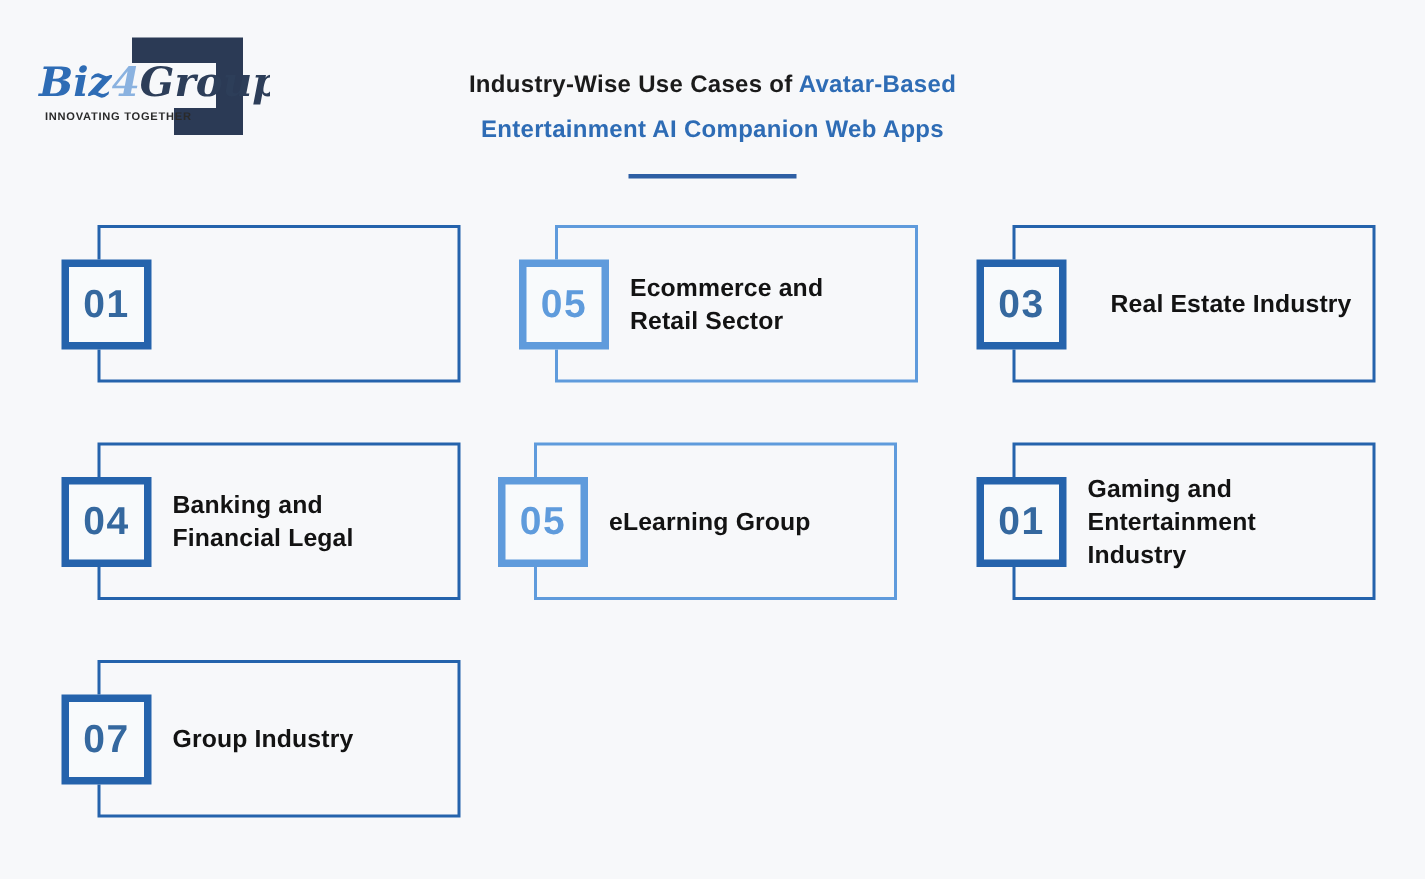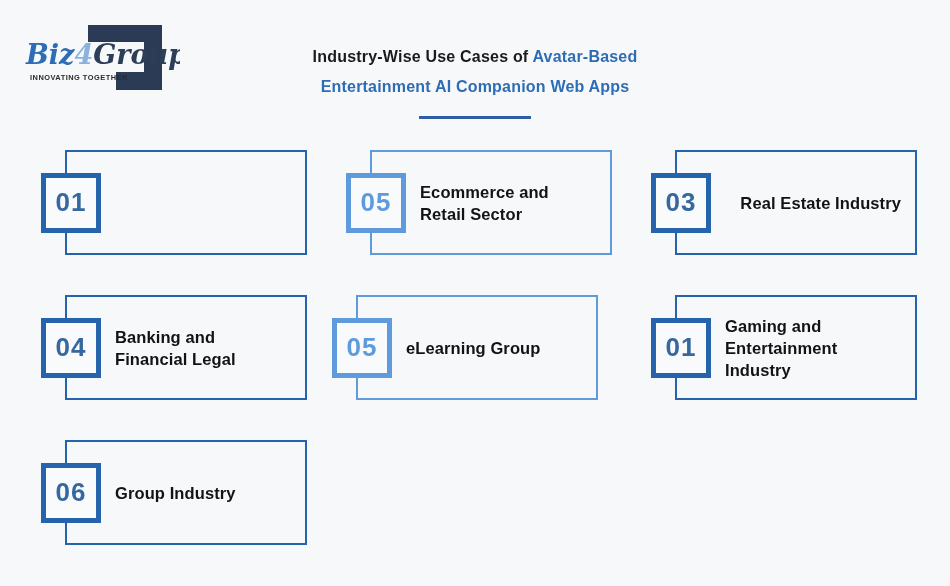--- a/index.html
+++ b/index.html
@@ -151,15 +151,15 @@
 </div>
 
 <div class="card v-dark pos-r2c3">
   <div class="card-num">01</div>
   <div class="card-label">Gaming and
 Entertainment
 Industry</div>
 </div>
 
 <div class="card v-dark pos-r3c1">
-  <div class="card-num">06</div>
+  <div class="card-num">07</div>
   <div class="card-label">Group Industry</div>
 </div>
 
 </body></html>

